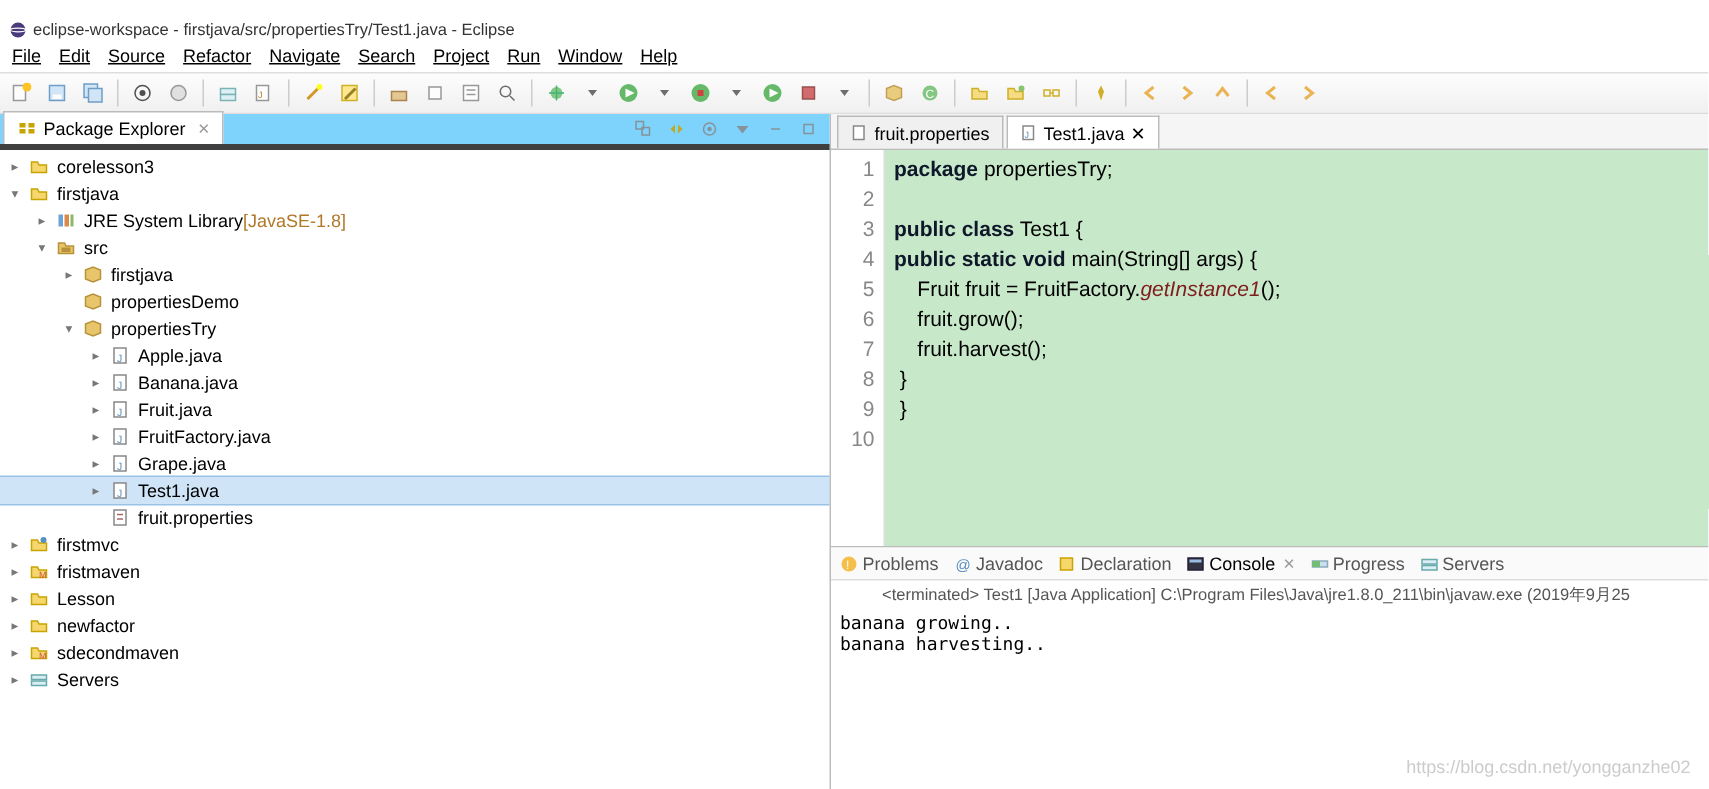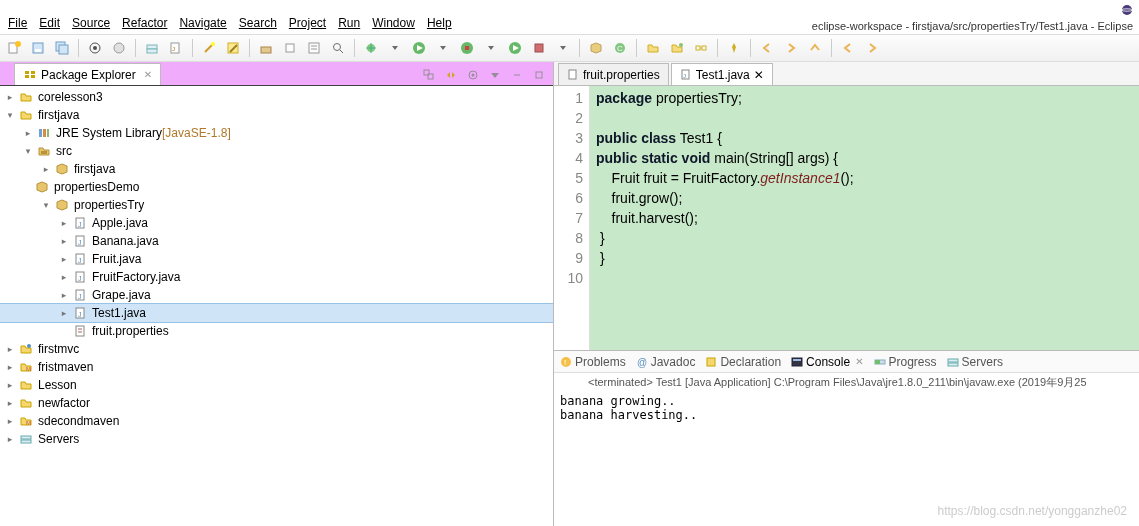--- a/index.html
+++ b/index.html
@@ -1,27 +1,27 @@
 <!DOCTYPE html>
 <html><head>
 <meta charset="utf-8">
 <style>
 * { box-sizing: border-box; margin: 0; padding: 0; font-family: "Segoe UI", Tahoma, sans-serif; }
 body { width: 1139px; height: 526px; background: #fff; overflow: hidden; font-size: 12px; color: #000; }
-.title-bar { height: 14px; padding: 4px 6px; font-size: 11px; color: #333; display: flex; align-items: flex-end; gap: 4px; flex-direction: column; }
+.title-bar { height: 14px; padding: 14px 6px; font-size: 11px; color: #333; display: flex; align-items: flex-start; gap: 4px; }
 .title-bar svg { flex: none; }
 .menu-bar { height: 20px; display: flex; gap: 12px; padding: 2px 8px; font-size: 12px; text-decoration: underline; }
 .menu-bar span { cursor: default; }
 .toolbar { height: 28px; border-top: 1px solid #ddd; border-bottom: 1px solid #ddd; background: linear-gradient(#fdfdfd,#f0f0f0); display: flex; align-items: center; padding: 0 4px; gap: 4px; overflow: hidden; }
 .tb-btn { width: 20px; height: 20px; display: flex; align-items: center; justify-content: center; opacity: .85; }
 .tb-sep { width: 1px; height: 18px; background: #ccc; margin: 0 2px; }
 .workspace { height: 464px; display: flex; }
 .left-pane { width: 554px; border-right: 1px solid #bbb; display: flex; flex-direction: column; }
 .right-pane { flex: 1; display: flex; flex-direction: column; }
-.view-tabs { height: 24px; display: flex; align-items: flex-end; border-bottom: 1px solid #404040; background: #f0abfc; padding-left: 14px; }
+.view-tabs { height: 24px; display: flex; align-items: flex-end; border-bottom: 4px solid #404040; background: #7dd3fc; padding-left: 2px; }
 .vtab { height: 22px; padding: 3px 8px; font-size: 12px; border: 1px solid #bbb; border-bottom: none; background: #fff; margin-right: 2px; display: flex; align-items: center; gap: 4px; cursor: default; }
 .vtab.inactive { background: #f0f0f0; color: #666; border-color: #ddd; }
 .vtab .x { margin-left: 4px; color: #999; font-size: 10px; }
 .view-toolbar { margin-left: auto; display: flex; gap: 2px; padding-right: 4px; align-items: center; }
 .tree { flex: 1; overflow: auto; font-size: 12px; padding: 2px 0; }
 .node { display: flex; align-items: center; height: 18px; white-space: nowrap; cursor: default; }
 .node.selected { background: #cfe4f7; outline: 1px solid #99c2e8; }
 .twisty { width: 12px; height: 12px; margin-right: 2px; display: flex; align-items: center; justify-content: center; color: #777; font-size: 9px; }
 .ticon { width: 16px; height: 16px; margin-right: 4px; display: flex; align-items: center; justify-content: center; }
 .lib-hint { color: #b07828; }
@@ -357,21 +357,21 @@
         </div>
       <div class="node" style="padding-left:40px">
           <span class="twisty">▸</span>
           <span class="ticon">
             <svg width="14" height="14">
               <path d="M2 4 L7 2 L12 4 L12 10 L7 12 L2 10 Z" fill="#e8c56a" stroke="#b8923a"></path>
             </svg>
           </span>
           <span>firstjava</span>
         </div>
-      <div class="node" style="padding-left:20px">
+      <div class="node" style="padding-left:40px">
           <span class="twisty"></span>
           <span class="ticon">
             <svg width="14" height="14">
               <path d="M2 4 L7 2 L12 4 L12 10 L7 12 L2 10 Z" fill="#e8c56a" stroke="#b8923a"></path>
             </svg>
           </span>
           <span>propertiesDemo</span>
         </div>
       <div class="node" style="padding-left:40px">
           <span class="twisty">▾</span>

